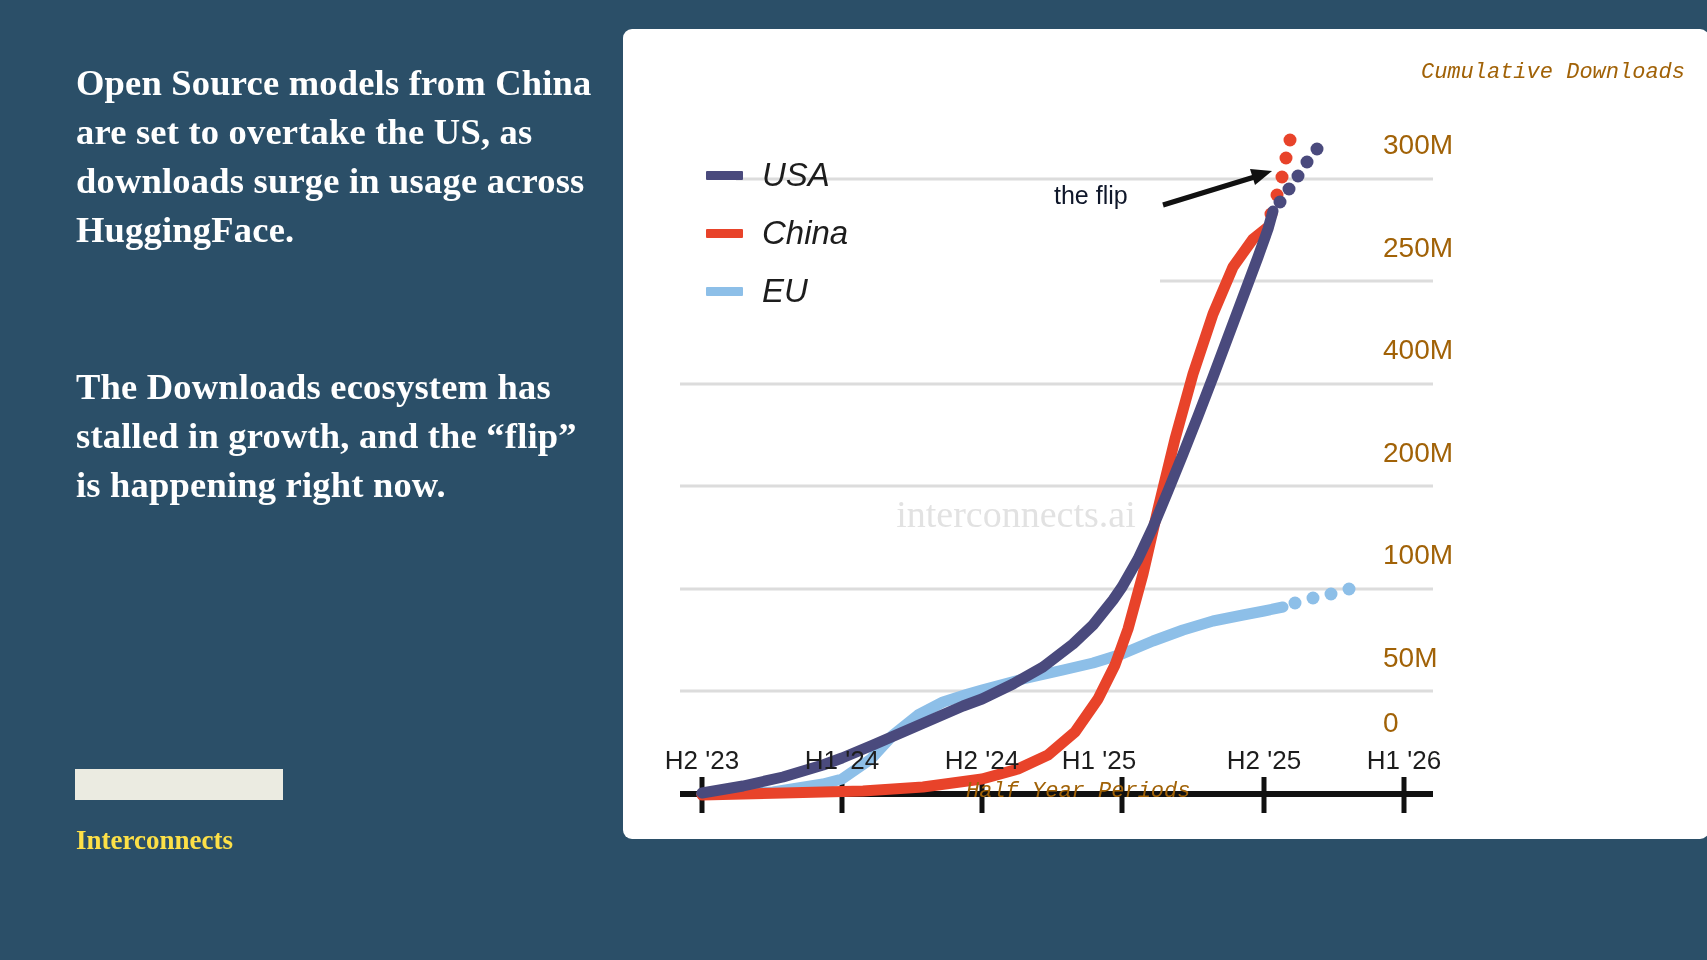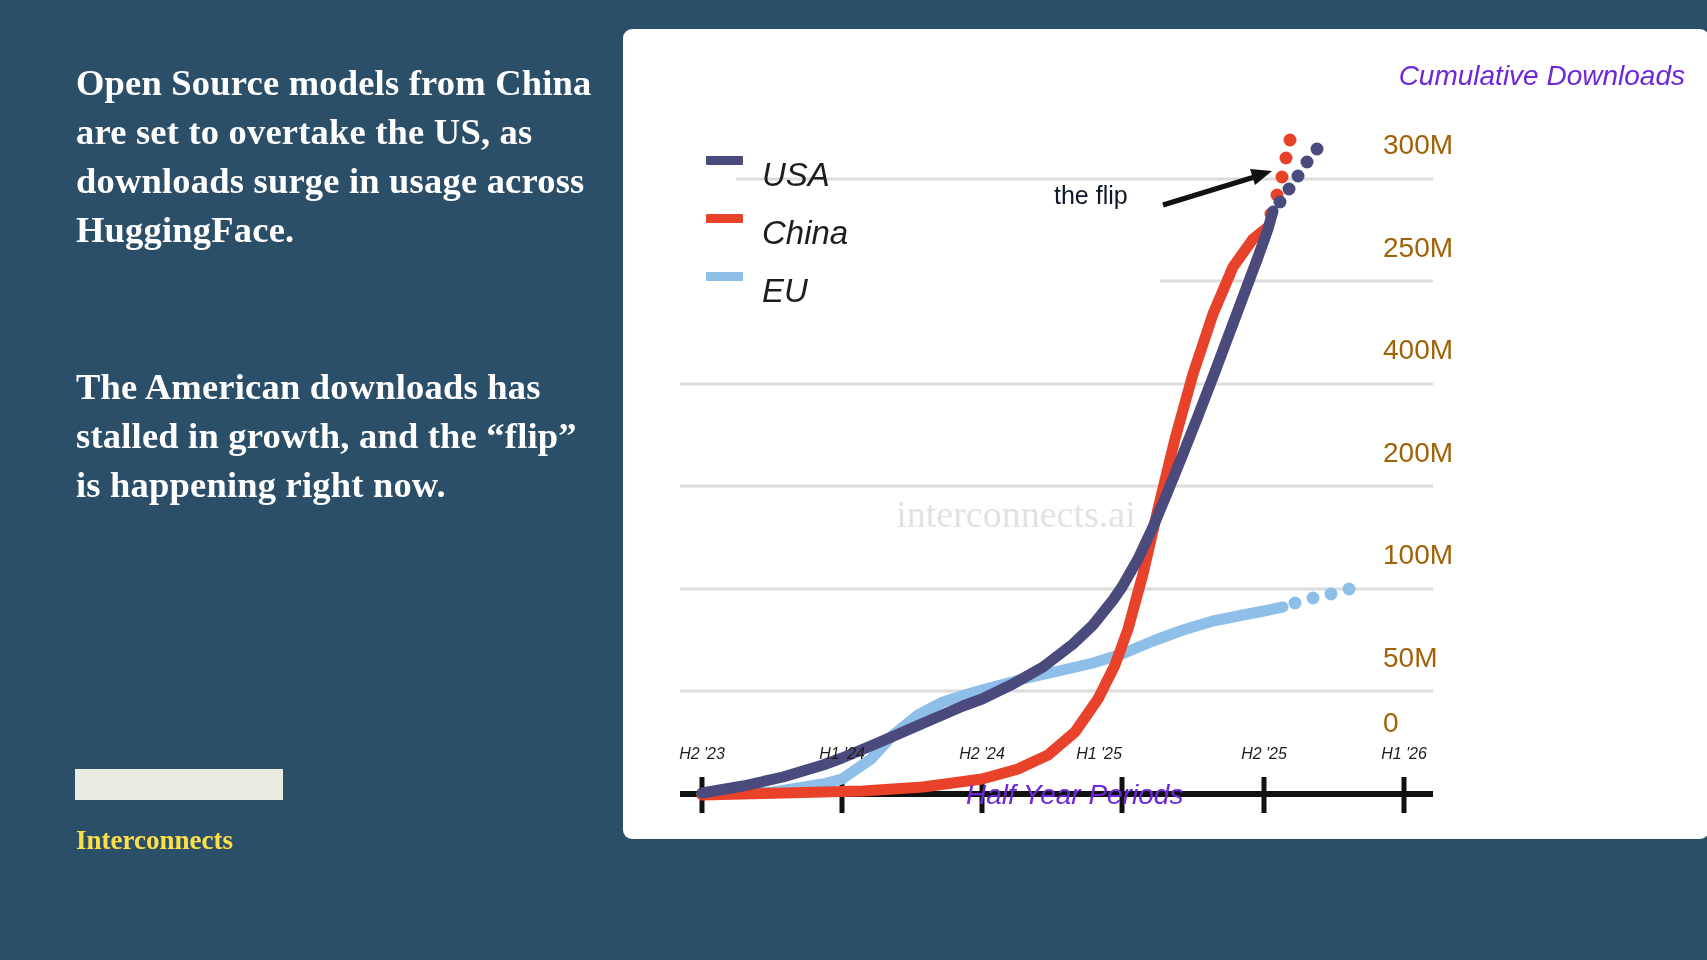--- a/index.html
+++ b/index.html
@@ -49,52 +49,51 @@
     position: absolute;
     left: 599px; top: 29px;
     width: 1086px; height: 810px;
     background: #ffffff;
     border-radius: 9px;
   }
   #chart-svg { position: absolute; left: 0; top: 0; width: 1086px; height: 810px; display: block; }
 
   .axis-caption {
     position: absolute;
-    font-family: Liberation Sans, sans-serif;
+    font-family: Liberation Mono, monospace;
     font-style: italic;
-    font-size: 28px;
-    color: #6d28d9;
+    font-size: 22px;
+    color: #a16207;
     white-space: nowrap;
   }
   #cumulative-downloads-label { right: 24px; top: 31px; }
   #half-year-periods-label { left: 343px; top: 750px; }
 
   .ytick-label {
     position: absolute;
     left: 760px;
     font-family: "Liberation Sans", sans-serif;
     font-size: 28px;
     color: #a16207;
     white-space: nowrap;
   }
   .xtick-label {
     position: absolute;
     font-family: "Liberation Sans", sans-serif;
-    font-style: italic;
-    font-size: 16px;
+    font-size: 26px;
     color: #1d1d1d;
     white-space: nowrap;
     transform: translateX(-50%);
     top: 716px;
   }
   .legend-row {
     position: absolute;
     left: 83px;
     display: flex;
-    align-items: flex-start;
+    align-items: center;
     gap: 19px;
   }
   .legend-swatch { width: 37px; height: 9px; border-radius: 1px; }
   .legend-text {
     font-family: "Liberation Sans", sans-serif;
     font-style: italic;
     font-size: 33px;
     color: #1d1d1d;
   }
   #watermark {
@@ -116,21 +115,21 @@
     white-space: nowrap;
   }
 </style>
 </head>
 <body>
 
 <div id="root">
 
   <div id="left-panel">
     <div class="headline" id="headline-1">Open Source models from China are set to overtake the US, as downloads surge in usage across HuggingFace.</div>
-    <div class="headline" id="headline-2">The American downloads has stalled in growth, and the “flip” is happening right now.</div>
+    <div class="headline" id="headline-2">The Downloads ecosystem has stalled in growth, and the “flip” is happening right now.</div>
 
     <div id="brand-bar"></div>
 
     <div id="brand-block">
       <div>Interconnects</div>
     </div>
   </div>
 
   <div id="chart-card">
 

